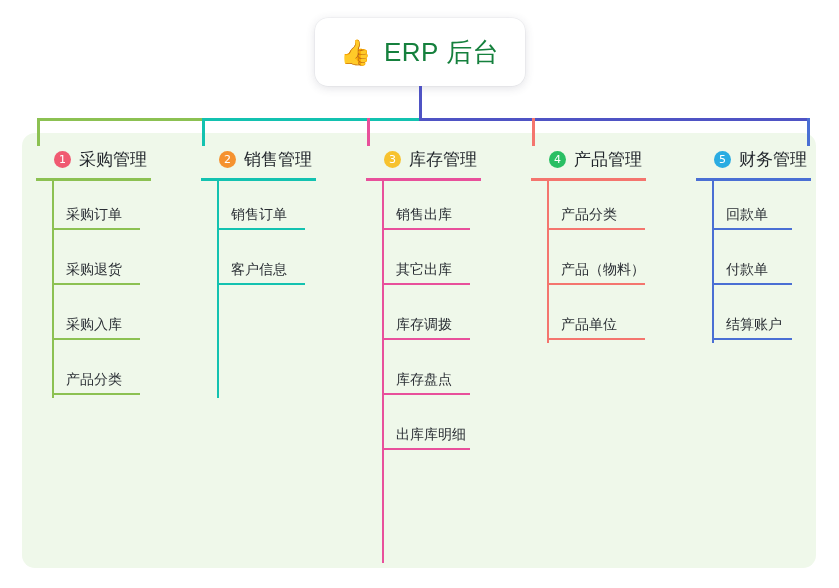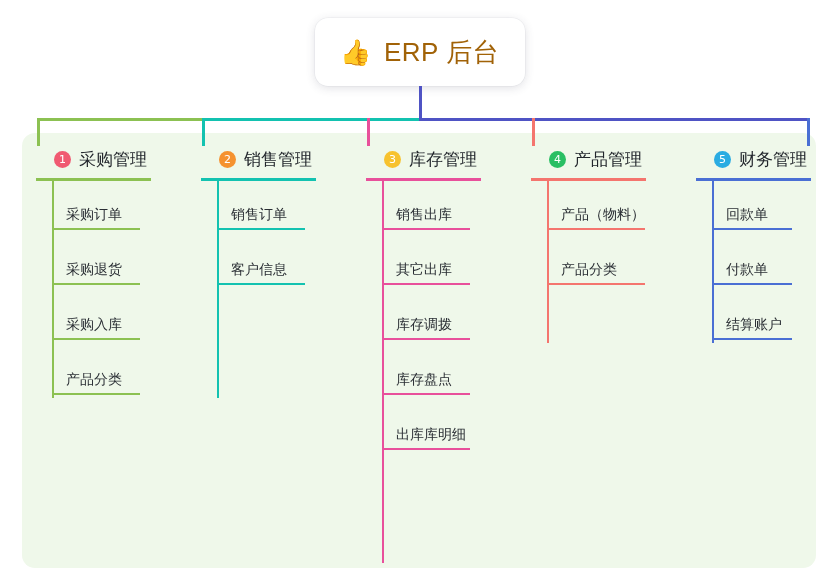--- a/index.html
+++ b/index.html
@@ -34,21 +34,21 @@
     justify-content: center;
     gap: 12px;
   }
   .root-emoji {
     font-size: 25px;
     line-height: 1;
     display: inline-block;
   }
   .root-title {
     font-size: 26px;
-    color: #a16207;
+    color: #15803d;
     letter-spacing: 0.5px;
     white-space: nowrap;
   }
 
   
   .panel {
     position: absolute;
     left: 22px;
     top: 133px;
     width: 794px;
@@ -229,25 +229,29 @@
       </div>
       <div class="col" style="left: 531px;">
         <div class="col-head">
           <span class="badge" style="background: rgb(41, 191, 99);">4</span>
           <span class="col-title">产品管理</span>
         </div>
         <div class="col-rule" style="width: 115px; background: rgb(244, 117, 110);"></div>
         <div class="leaves">
           <div class="spine" style="height: 165px; background: rgb(244, 117, 110);"></div>
           <div class="leaf">
+            <div class="leaf-label">产品分类</div>
+            <div class="leaf-rule" style="width: 98px; background: rgb(244, 117, 110);"></div>
+          </div>
+          <div class="leaf">
             <div class="leaf-label">产品（物料）</div>
             <div class="leaf-rule" style="width: 98px; background: rgb(244, 117, 110);"></div>
           </div>
           <div class="leaf">
-            <div class="leaf-label">产品分类</div>
+            <div class="leaf-label">产品单位</div>
             <div class="leaf-rule" style="width: 98px; background: rgb(244, 117, 110);"></div>
           </div>
         </div>
       </div>
       <div class="col" style="left: 696px;">
         <div class="col-head">
           <span class="badge" style="background: rgb(42, 172, 226);">5</span>
           <span class="col-title">财务管理</span>
         </div>
         <div class="col-rule" style="width: 115px; background: rgb(74, 111, 212);"></div>

